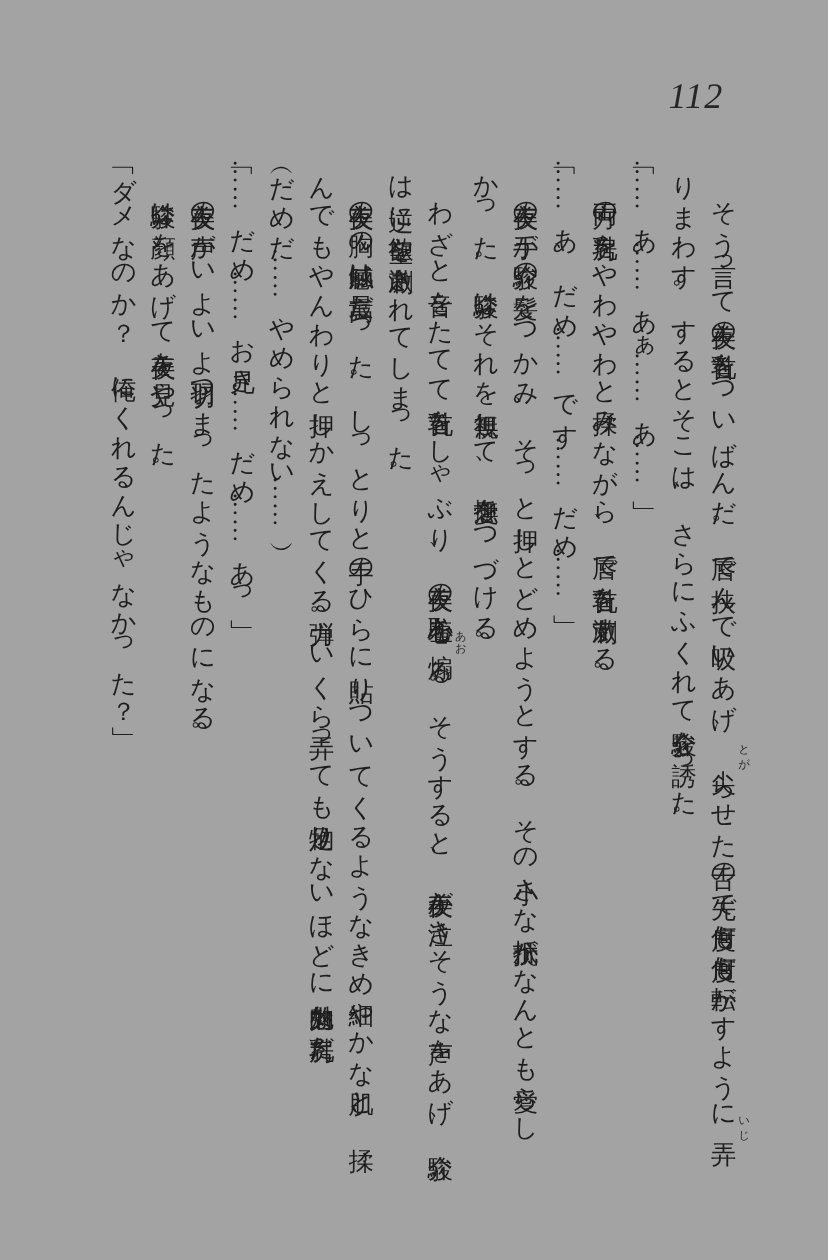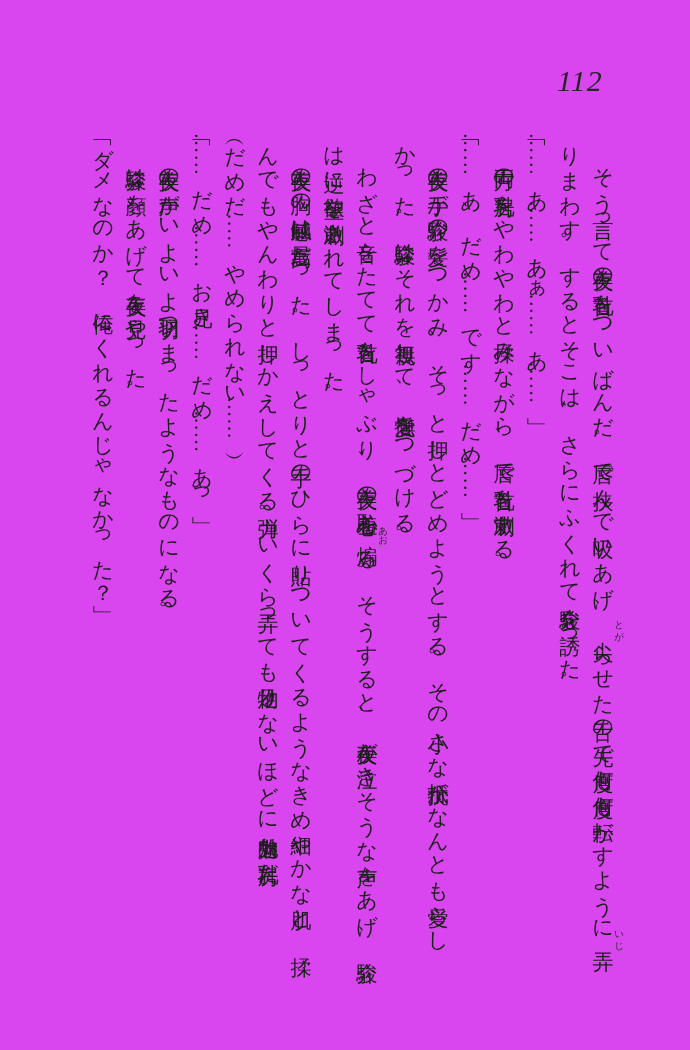--- a/index.html
+++ b/index.html
@@ -4,21 +4,21 @@
 <style>
   html, body {
     margin: 0;
     padding: 0;
     background: #ffffff;
   }
   .page {
     position: relative;
     width: 690px;
     height: 1050px;
-    background: #d946ef;
+    background: #a3a3a3;
     color: #1e1e1e;
     font-family: "Liberation Serif", "DejaVu Serif", serif;
     overflow: hidden;
   }
   .page-number {
     position: absolute;
     top: 64px;
     left: 557px;
     font-size: 30px;
     font-style: italic;

